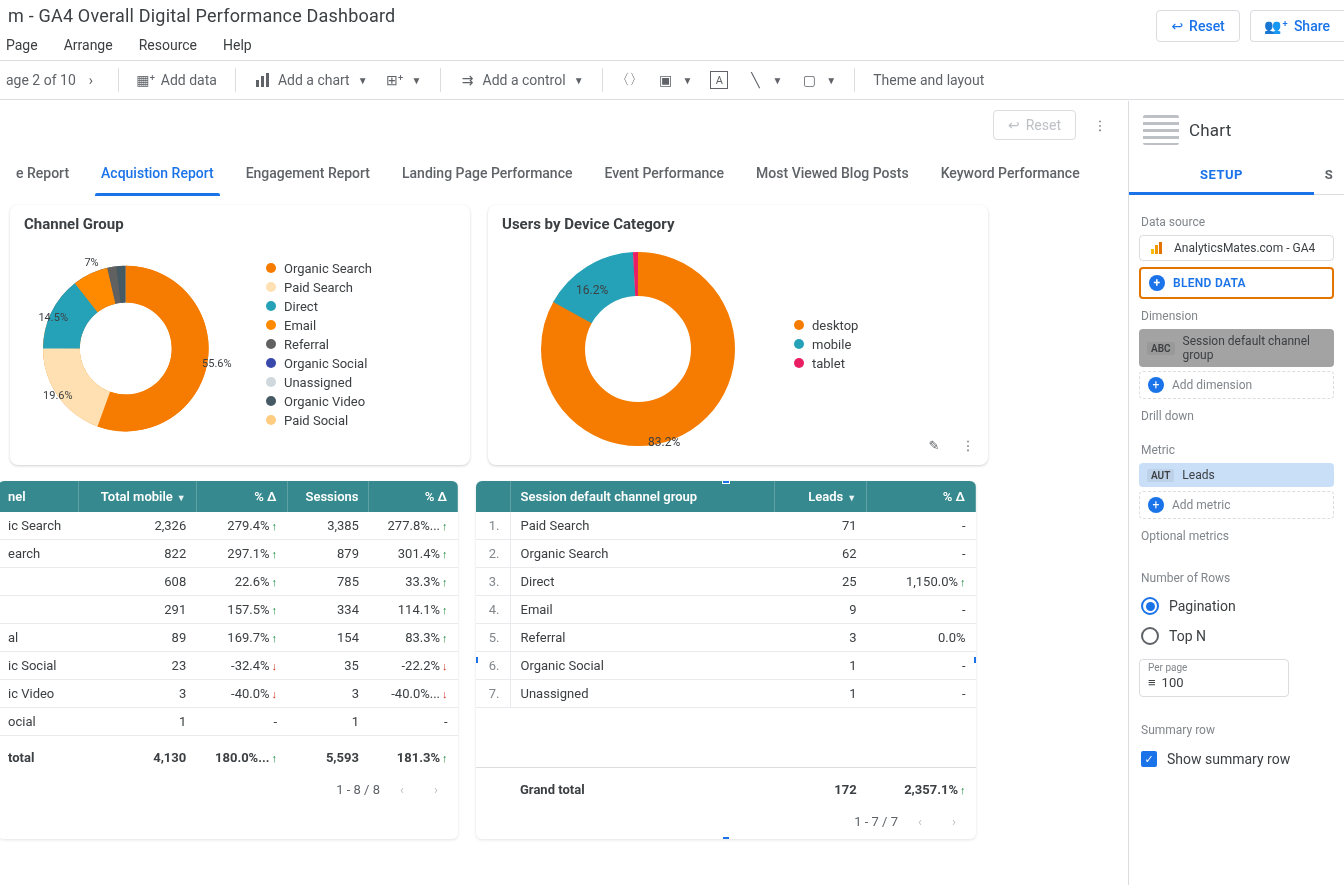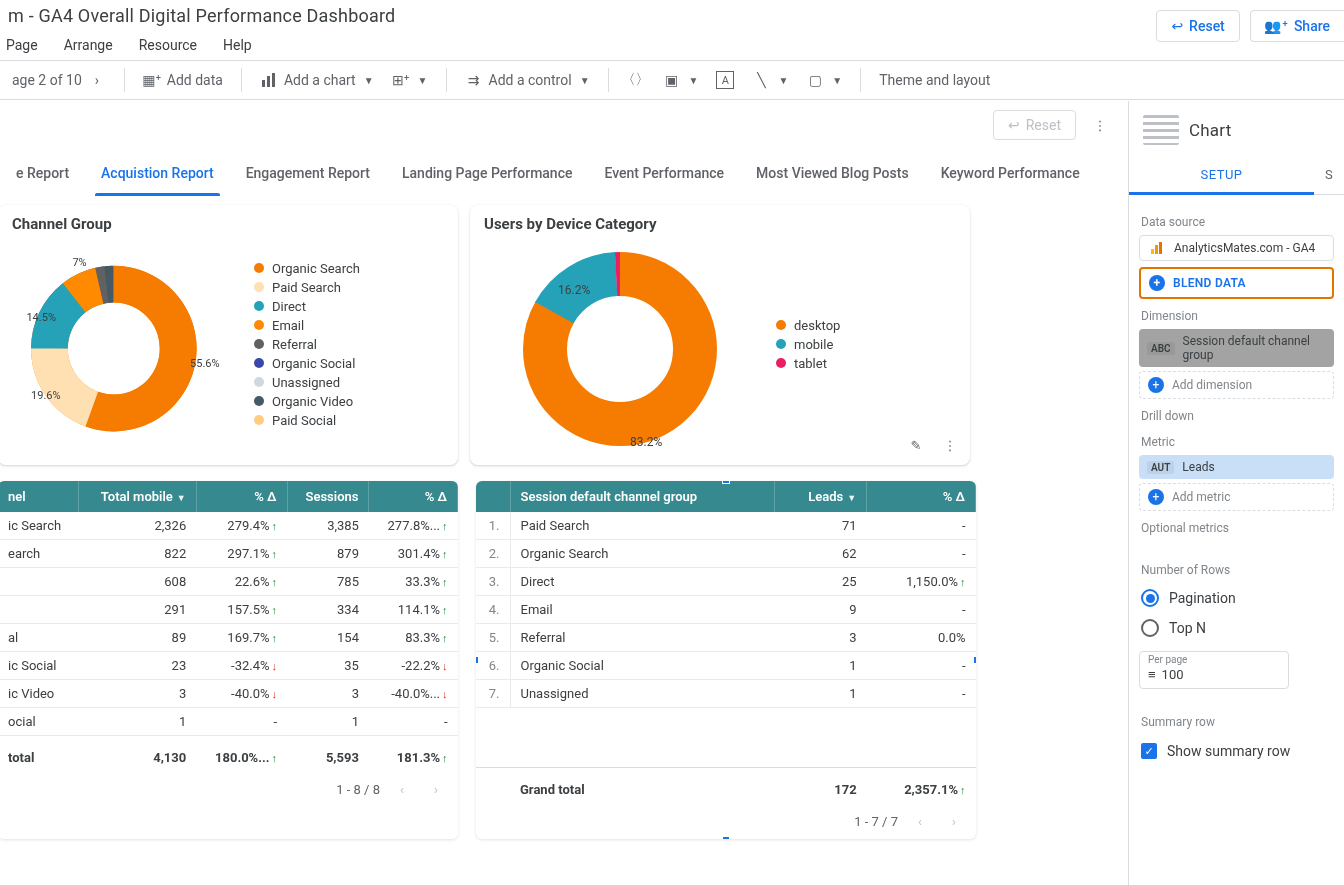--- a/index.html
+++ b/index.html
@@ -10,40 +10,40 @@
 .title-text { font-size: 18px; color: #3c4043; letter-spacing: 0.2px; }
 .title-actions { position: absolute; right: 0; top: 10px; display: flex; gap: 10px; padding-right: 0; }
 .btn-reset-top, .btn-share { display: flex; align-items: center; gap: 6px; border: 1px solid #dadce0; border-radius: 4px; padding: 7px 14px; background: #fff; color: #1a73e8; font-size: 14px; font-weight: 500; cursor: pointer; }
 .btn-share { border-right: none; border-radius: 4px 0 0 4px; }
 
 
 .menu-bar { height: 30px; display: flex; align-items: center; gap: 26px; padding: 0 6px; font-size: 14px; color: #3c4043; }
 .menu-item { cursor: pointer; }
 
 
-.toolbar { height: 40px; border-top: 1px solid #dadce0; border-bottom: 1px solid #dadce0; display: flex; align-items: center; padding: 0 6px; gap: 6px; font-size: 14px; color: #5f6368; }
+.toolbar { height: 40px; border-top: 1px solid #dadce0; border-bottom: 1px solid #dadce0; display: flex; align-items: center; padding: 0 0; gap: 6px; font-size: 14px; color: #5f6368; }
 .tb-sep { width: 1px; height: 24px; background: #dadce0; margin: 0 6px; }
 .tb-btn { display: flex; align-items: center; gap: 6px; padding: 4px 6px; cursor: pointer; border-radius: 4px; }
 .tb-icon { width: 18px; height: 18px; display: inline-flex; align-items: center; justify-content: center; color: #5f6368; }
 .caret { font-size: 10px; color: #5f6368; margin-left: 2px; }
 
 
 .canvas-wrap { position: absolute; top: 101px; left: 0; right: 216px; bottom: 0; background: #fff; }
 .canvas-topbar { height: 48px; display: flex; align-items: center; justify-content: flex-end; padding: 0 12px; gap: 8px; }
 .btn-reset-canvas { display: flex; align-items: center; gap: 6px; border: 1px solid #dadce0; border-radius: 4px; padding: 6px 14px; background: #fff; color: #bdc1c6; font-size: 14px; cursor: pointer; }
 .icon-btn { width: 32px; height: 32px; border-radius: 50%; display: flex; align-items: center; justify-content: center; cursor: pointer; color: #5f6368; }
 
 
 .report-tabs { height: 48px; border-bottom: none; display: flex; align-items: center; gap: 0; padding: 0 0; }
 .report-tab { padding: 14px 16px; font-size: 14px; color: #5f6368; cursor: pointer; position: relative; font-weight: 500; }
 .report-tab.active { color: #1a73e8; }
 .report-tab.active::after { content: ''; position: absolute; left: 10px; right: 10px; bottom: -1px; height: 3px; background: #1a73e8; border-radius: 2px 2px 0 0; }
 
 
-.card-row { display: flex; gap: 12px; padding: 8px 0 0 0; }
+.card-row { display: flex; gap: 18px; padding: 8px 0 0 12px; }
 .card { background: #fff; border-radius: 8px; box-shadow: 0 1px 3px rgba(60,64,67,.15), 0 1px 2px rgba(60,64,67,.1); position: relative; }
 .card-title { font-size: 15px; font-weight: 700; color: #3c4043; padding: 10px 14px 4px; }
 .card-left { width: 460px; height: 260px; margin-left: -2px; }
 .card-right { width: 500px; height: 260px; margin-left: 0; }
 .card-hover-tools { position: absolute; right: 6px; bottom: 6px; display: flex; gap: 6px; }
 .card-hover-tools .icon-btn { width: 28px; height: 28px; }
 
 
 .donut-wrap { display: flex; align-items: center; padding: 4px 10px 10px; gap: 16px; height: 220px; }
 .donut { flex: 0 0 auto; }
@@ -70,21 +70,21 @@
 .pager { display: flex; align-items: center; justify-content: flex-end; gap: 10px; padding: 6px 10px; color: #5f6368; font-size: 13px; }
 .pager .nav { width: 24px; height: 24px; display: flex; align-items: center; justify-content: center; color: #bdc1c6; cursor: pointer; }
 .sort-caret { font-size: 9px; margin-left: 4px; opacity: .9; }
 
 
 .side-panel { position: absolute; top: 101px; right: 0; bottom: 0; width: 216px; border-left: 1px solid #dadce0; background: #fff; display: flex; flex-direction: column; }
 .sp-header { display: flex; align-items: center; gap: 10px; padding: 14px 14px 10px; }
 .sp-header-icon { width: 36px; height: 30px; background: repeating-linear-gradient(#bdc1c6 0 3px, #fff 3px 7px); border-radius: 2px; }
 .sp-title { font-size: 17px; color: #3c4043; letter-spacing: .2px; }
 .sp-tabs { display: flex; border-bottom: 1px solid #dadce0; }
-.sp-tab { flex: 1; text-align: center; padding: 12px 0; font-size: 13px; font-weight: 400; color: #1a73e8; letter-spacing: .5px; position: relative; cursor: pointer; }
+.sp-tab { flex: 1; text-align: center; padding: 12px 0; font-size: 13px; font-weight: 700; color: #1a73e8; letter-spacing: .5px; position: relative; cursor: pointer; }
 .sp-tab.active::after { content: ''; position: absolute; left: 0; right: 0; bottom: -1px; height: 3px; background: #1a73e8; }
 .sp-body { padding: 10px 10px 20px; overflow-y: auto; flex: 1; }
 .sp-label { font-size: 12px; color: #80868b; margin: 10px 2px 6px; }
 .chip { display: flex; align-items: center; gap: 8px; border: 1px solid #dadce0; border-radius: 4px; padding: 5px 8px; font-size: 12px; background: #fff; }
 .chip-icon { width: 18px; height: 14px; display: flex; align-items: center; justify-content: center; }
 .blend-box { border: 2px solid #e37400; border-radius: 4px; padding: 6px 8px; display: flex; align-items: center; gap: 8px; margin-top: 6px; color: #1a73e8; font-size: 12px; font-weight: 600; letter-spacing: .3px; cursor: pointer; }
 .plus-circle { width: 16px; height: 16px; border-radius: 50%; background: #1a73e8; color: #fff; font-size: 12px; display: flex; align-items: center; justify-content: center; line-height: 1; }
 .field-chip { display: flex; align-items: center; gap: 8px; border-radius: 4px; padding: 5px 8px; font-size: 12px; }
 .field-chip.dim { background: #a3a3a3; }
 .field-chip.metric { background: #c9dff7; }
@@ -503,21 +503,21 @@
       <span class="type">ABC</span>
       <span>Session default channel group</span>
     </div>
     <div class="add-chip">
       <span class="plus-circle">+</span>
       <span>Add dimension</span>
     </div>
 
     <div class="sp-label">Drill down</div>
 
-    <div class="sp-label" style="margin-top:12px">Metric</div>
+    <div class="sp-label" style="margin-top:20px">Metric</div>
     <div class="field-chip metric">
       <span class="type">AUT</span>
       <span>Leads</span>
     </div>
     <div class="add-chip">
       <span class="plus-circle">+</span>
       <span>Add metric</span>
     </div>
 
     <div class="sp-label">Optional metrics</div>

